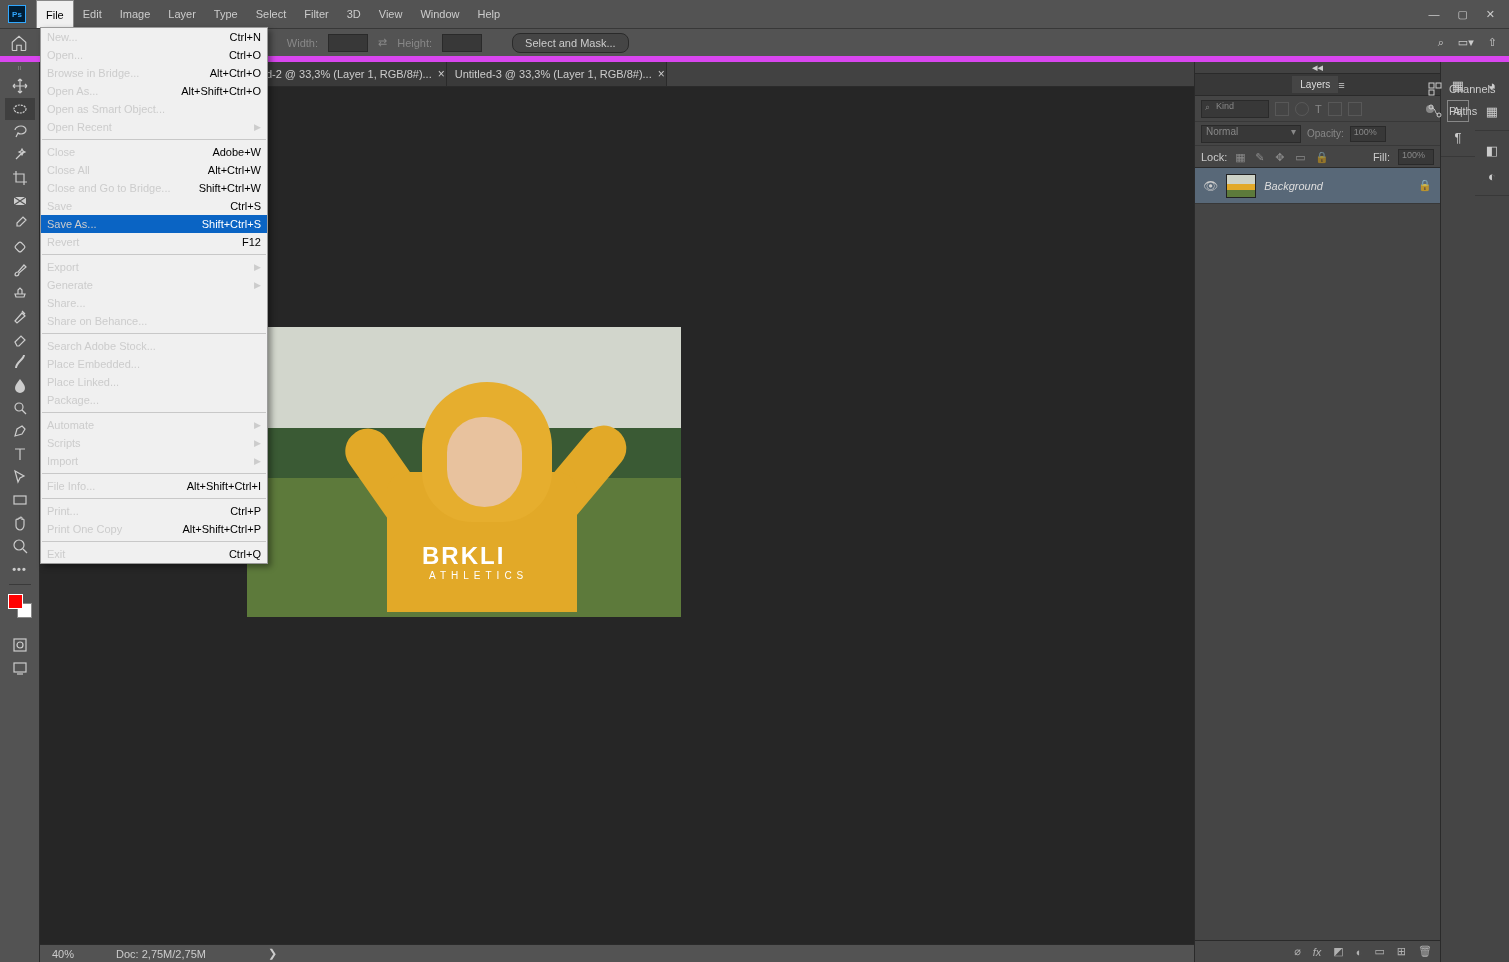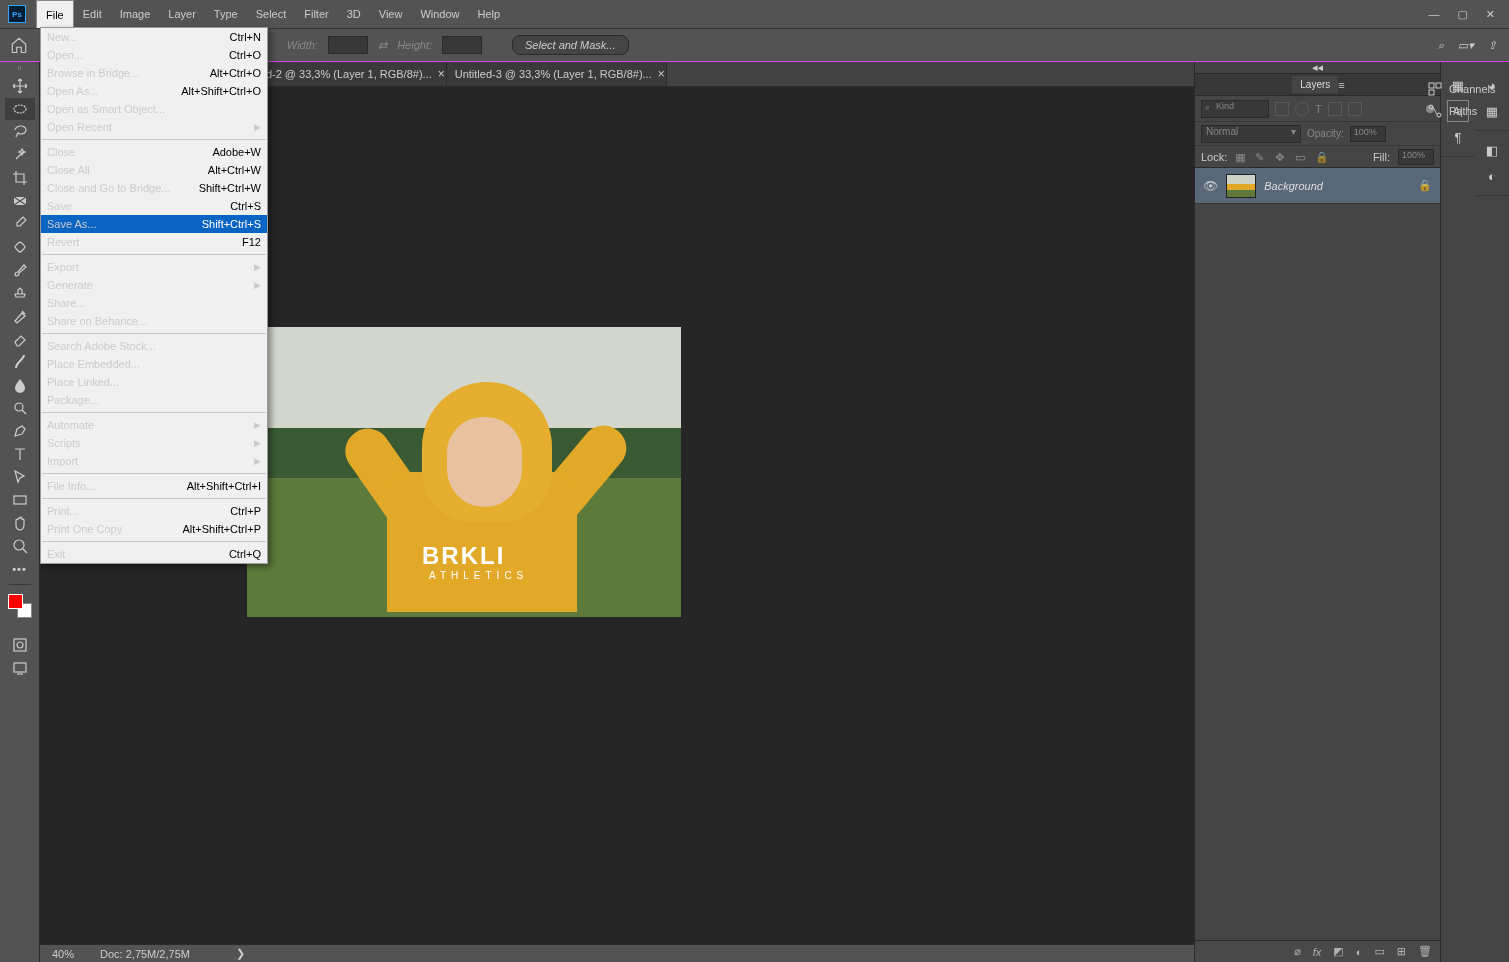--- a/index.html
+++ b/index.html
@@ -2,21 +2,21 @@
 <html><head>
 <meta charset="utf-8">
 <style>
 * { margin: 0; padding: 0; box-sizing: border-box; font-family: "Segoe UI", Tahoma, sans-serif; font-size: 11px; color: #ccc; user-select: none; }
 body { background: #323232; width: 1509px; height: 962px; overflow: hidden; position: relative; }
 .menubar { height: 28px; background: #535353; display: flex; align-items: center; padding-left: 8px; }
 .ps-logo { width: 18px; height: 18px; background: #001e36; border: 1px solid #31a8ff; color:#31a8ff; font-size:8px; font-weight:bold; display:flex; align-items:center; justify-content:center; margin-right:10px;}
 .menubar-item { padding: 0 9px; height: 28px; display:flex; align-items:center; cursor:default;}
 .menubar-item.open { background: #f0f0f0; color:#000; border:1px solid #888; border-bottom:none;}
 .win-controls { margin-left:auto; display:flex; gap:18px; padding-right:14px; font-size:13px; color:#ccc;}
-.optionsbar { height: 34px; background:#535353; border-top:1px solid #383838; border-bottom:1px solid #d946ef; display:flex; align-items:center; padding-left:8px; gap:10px;font-style:italic;}
+.optionsbar { height: 34px; background:#535353; border-top:1px solid #383838; border-bottom:6px solid #d946ef; display:flex; align-items:center; padding-left:8px; gap:10px;}
 .home-icon { width:22px; height:20px; display:flex; align-items:center; justify-content:center;}
 .opt-sep { width:1px; height:22px; background:#383838; margin:0 2px;}
 .opt-check { width:12px; height:12px; border:1px solid #888; display:inline-flex; align-items:center; justify-content:center; background:#383838; font-size:9px;}
 .opt-label { color:#ccc; font-size:11px;}
 .opt-select { background:#404040; border:1px solid #2a2a2a; height:20px; padding:0 18px 0 6px; position:relative; color:#ccc;}
 .opt-select::after { content:"▾"; position:absolute; right:4px; font-size:9px;}
 .opt-input { background:#383838; border:1px solid #2a2a2a; width:40px; height:18px;}
 .opt-btn { background:#454545; border:1px solid #2a2a2a; padding:3px 12px; border-radius:8px;}
 .opt-right { margin-left:auto; display:flex; gap:14px; padding-right:12px; align-items:center;}
 
@@ -41,21 +41,21 @@
 .canvas-img .blur{ position:absolute; inset:0; filter:blur(3px);}
 .hoodie{ position:absolute; left:120px; top:35px; width:230px; height:250px;}
 .hoodie .body{ position:absolute; left:20px; top:110px; width:190px; height:140px; background:#e2a928; border-radius:20px 20px 0 0;}
 .hoodie .hood{ position:absolute; left:55px; top:20px; width:130px; height:140px; background:#e6ae2e; border-radius:65px 65px 50px 50px;}
 .hoodie .face{ position:absolute; left:80px; top:55px; width:75px; height:90px; background:#e8c29e; border-radius:38px 38px 40px 40px;}
 .hoodie .arm-l{ position:absolute; left:0; top:60px; width:45px; height:120px; background:#e2a928; border-radius:22px; transform:rotate(-35deg);}
 .hoodie .arm-r{ position:absolute; right:-5px; top:55px; width:45px; height:120px; background:#e2a928; border-radius:22px; transform:rotate(40deg);}
 .hoodie .txt{ position:absolute; left:55px; top:180px; color:#fff; font-weight:bold; font-size:24px; letter-spacing:2px; font-family:Arial;}
 .hoodie .txt2{ position:absolute; left:62px; top:208px; color:#fff; font-size:10px; letter-spacing:5px;}
 
-.statusbar { position:absolute; left:40px; right:315px; bottom:0; height:18px; background:#535353; display:flex; align-items:center; padding-left:12px; gap:26px; font-size:10px; color:#bbb; border-top:1px solid #2a2a2a;}
+.statusbar { position:absolute; left:40px; right:315px; bottom:0; height:18px; background:#535353; display:flex; align-items:center; padding-left:12px; gap:42px; font-size:10px; color:#bbb; border-top:1px solid #2a2a2a;}
 .statusbar .chev { margin-left:20px;}
 
 .panel-dock-right { position:absolute; right:0; top:62px; bottom:0; width:315px; background:#454545; display:flex;}
 .layers-panel { width:247px; background:#454545; border-left:1px solid #2a2a2a; border-right:1px solid #2a2a2a; display:flex; flex-direction:column;}
 .panel-collapse { height:12px; background:#424242; display:flex; justify-content:center; align-items:center; border-bottom:1px solid #2a2a2a;}
 .panel-tab { height:22px; background:#383838; display:flex; align-items:center; padding-left:8px; border-bottom:1px solid #2a2a2a; justify-content:center; padding-right:6px;}
 .panel-tab .t{ background:#454545; padding:3px 8px; font-size:10px; color:#ddd;}
 .layer-filter { height:26px; background:#454545; display:flex; align-items:center; padding:0 6px; gap:6px; border-bottom:1px solid #383838;}
 .lf-search{ flex:0 0 68px; height:18px; background:#383838; border:1px solid #2a2a2a; font-size:9px; padding-left:14px; position:relative; color:#888;}
 .lf-search::before{ content:"⌕"; position:absolute; left:3px; top:1px; color:#888;}

